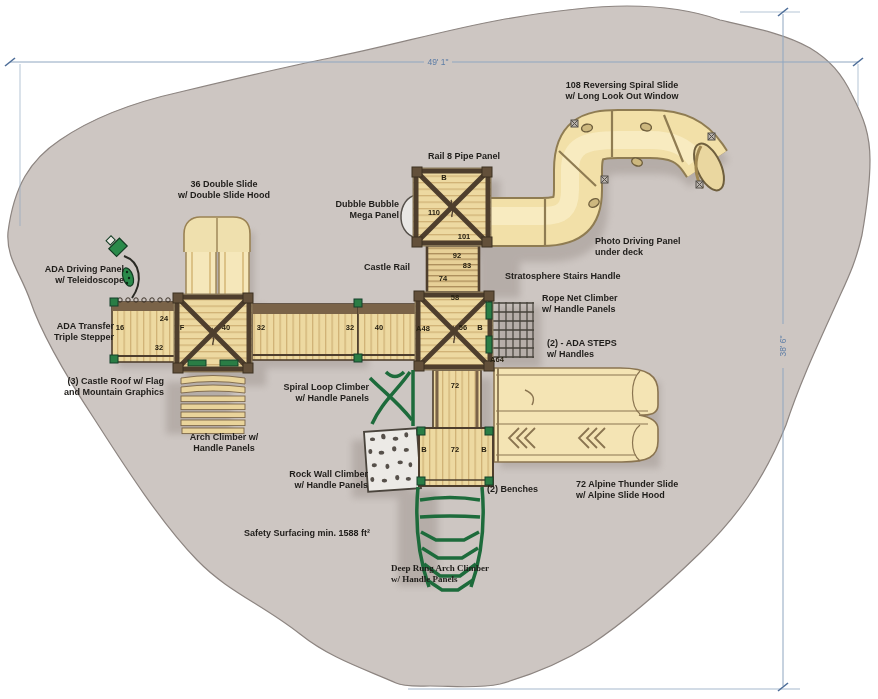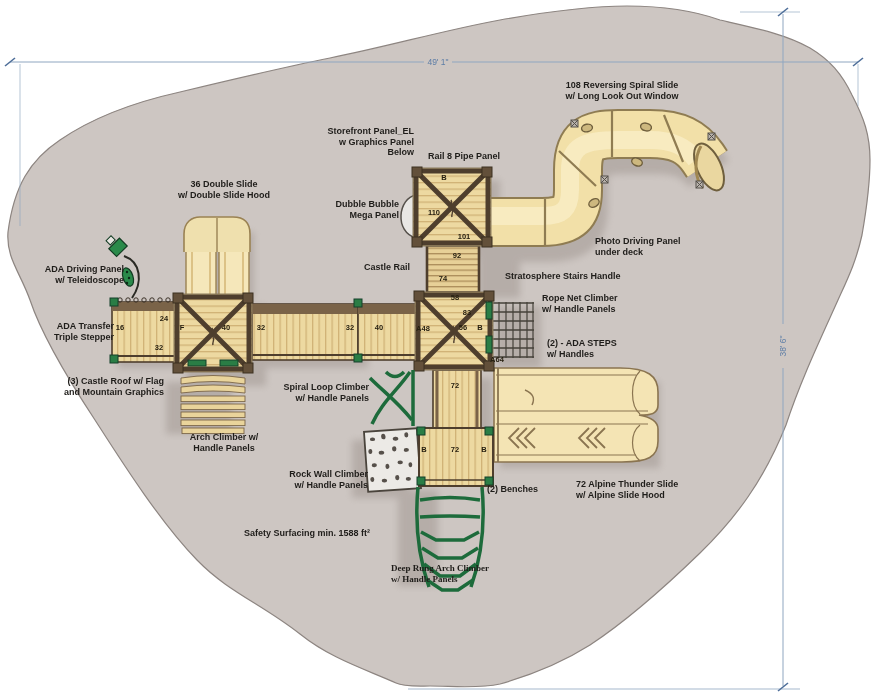--- a/index.html
+++ b/index.html
@@ -304,23 +304,20 @@
       <path d="M 5 66 L 15 58"></path>
       <path d="M 853 66 L 863 58"></path>
       <path d="M 778 16 L 788 8"></path>
       <path d="M 778 691 L 788 683"></path>
     </g>
   </g>
 </svg>
 
 <div class="lbl c" style="left:622px;top:80px;">108 Reversing Spiral Slide
 w/ Long Look Out Window</div>
-<div class="lbl r" style="right:464px;top:126px;">Storefront Panel_EL
-w Graphics Panel
-Below</div>
 <div class="lbl c" style="left:464px;top:151px;">Rail 8 Pipe Panel</div>
 <div class="lbl c" style="left:224px;top:179px;">36 Double Slide
 w/ Double Slide Hood</div>
 <div class="lbl r" style="right:479px;top:199px;">Dubble Bubble
 Mega Panel</div>
 <div class="lbl l" style="left:547px;top:236px;margin-left:48px;">Photo Driving Panel
 under deck</div>
 <div class="lbl l" style="left:364px;top:262px;">Castle Rail</div>
 <div class="lbl l" style="left:505px;top:271px;">Stratosphere Stairs Handle</div>
 <div class="lbl r" style="right:754px;top:264px;">ADA Driving Panel
@@ -346,21 +343,21 @@
 <div class="lbl l" style="left:391px;top:563px;font-family:Liberation Serif, serif;">Deep Rung Arch Climber
 w/ Handle Panels</div>
 
 <div class="dim" style="left:438px;top:62px;">49' 1"</div>
 <div class="dim v" style="left:783px;top:346px;">38' 6"</div>
 
 <div class="num" style="left:444px;top:177px;">B</div>
 <div class="num" style="left:434px;top:212px;">110</div>
 <div class="num" style="left:464px;top:236px;">101</div>
 <div class="num" style="left:441px;top:255px;padding-left:32px;">92</div>
-<div class="num" style="left:467px;top:265px;margin-top:47px;">83</div>
+<div class="num" style="left:467px;top:265px;">83</div>
 <div class="num" style="left:443px;top:278px;">74</div>
 <div class="num" style="left:455px;top:297px;">58</div>
 <div class="num" style="left:423px;top:328px;">A48</div>
 <div class="num" style="left:463px;top:327px;">56</div>
 <div class="num" style="left:480px;top:327px;">B</div>
 <div class="num" style="left:455px;top:359px;margin-left:42px;">A64</div>
 <div class="num" style="left:455px;top:385px;">72</div>
 <div class="num" style="left:424px;top:449px;">B</div>
 <div class="num" style="left:455px;top:449px;">72</div>
 <div class="num" style="left:484px;top:449px;">B</div>

